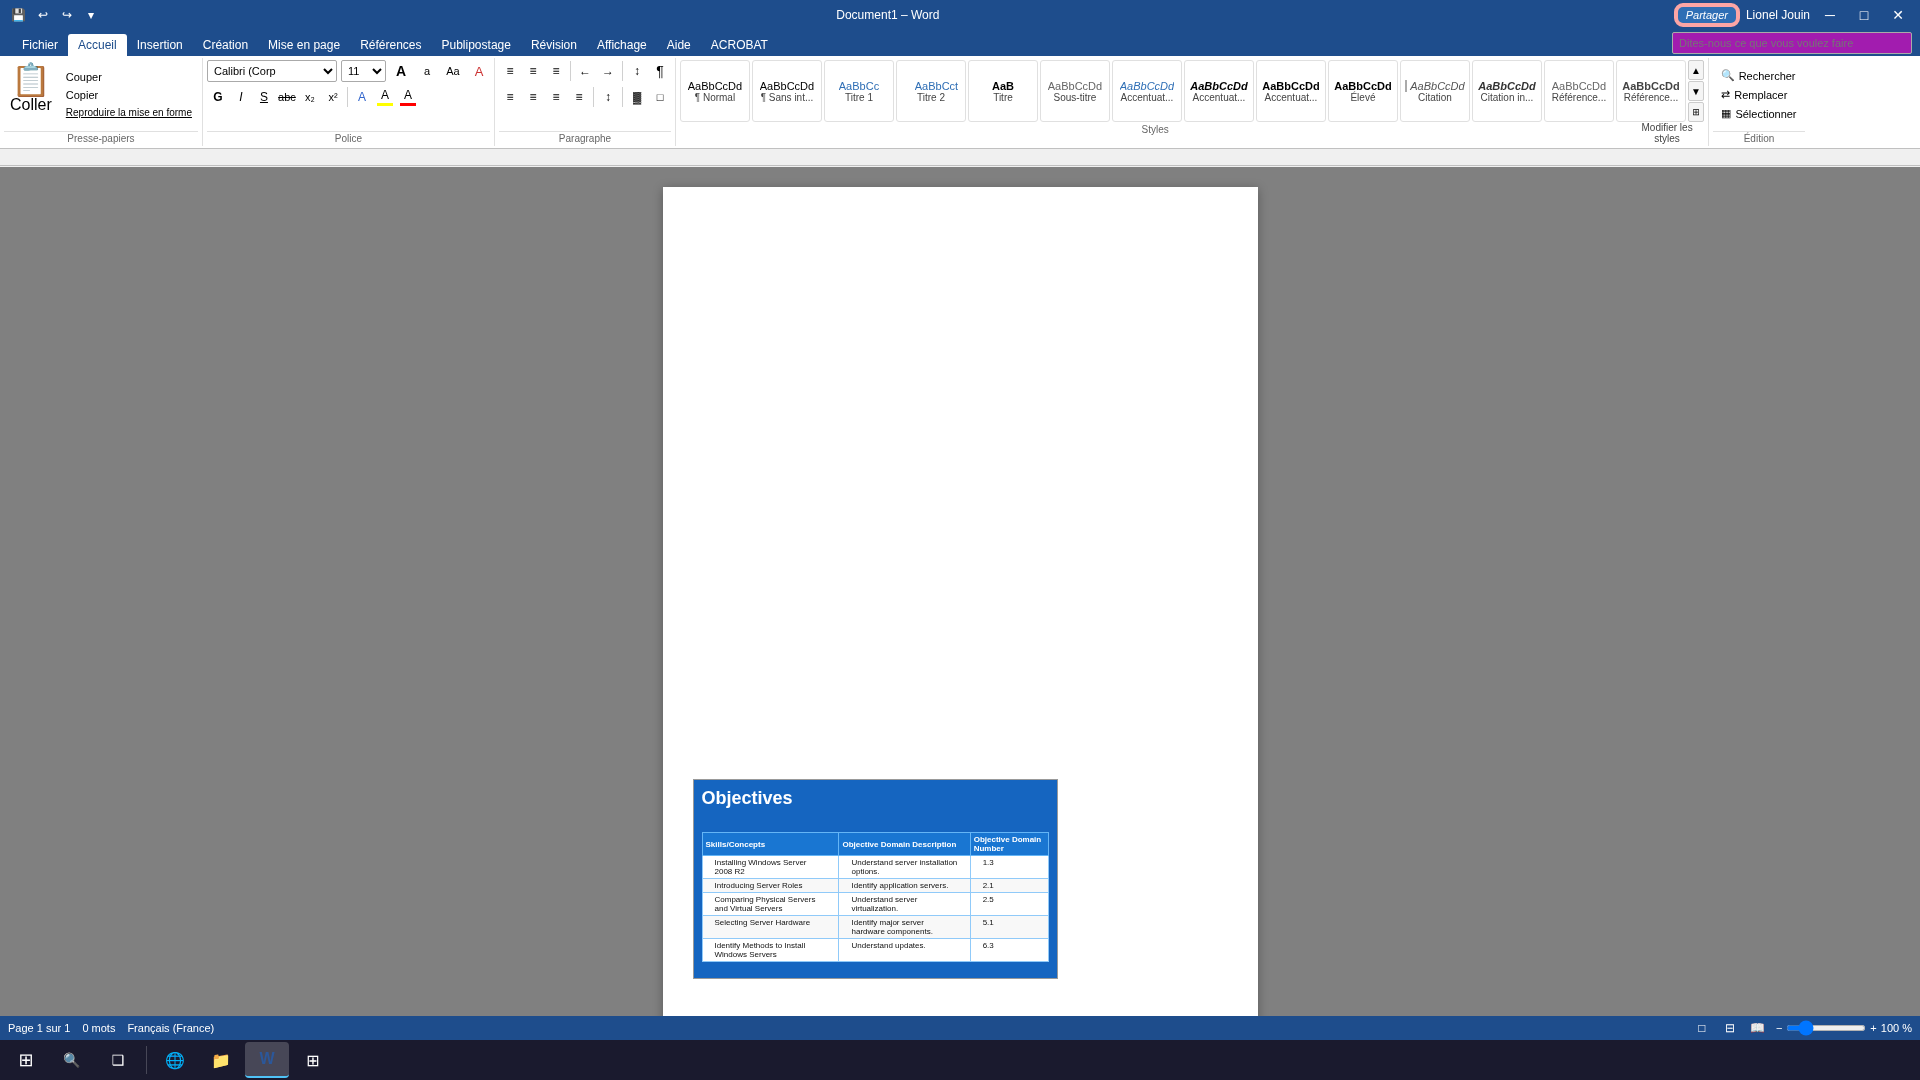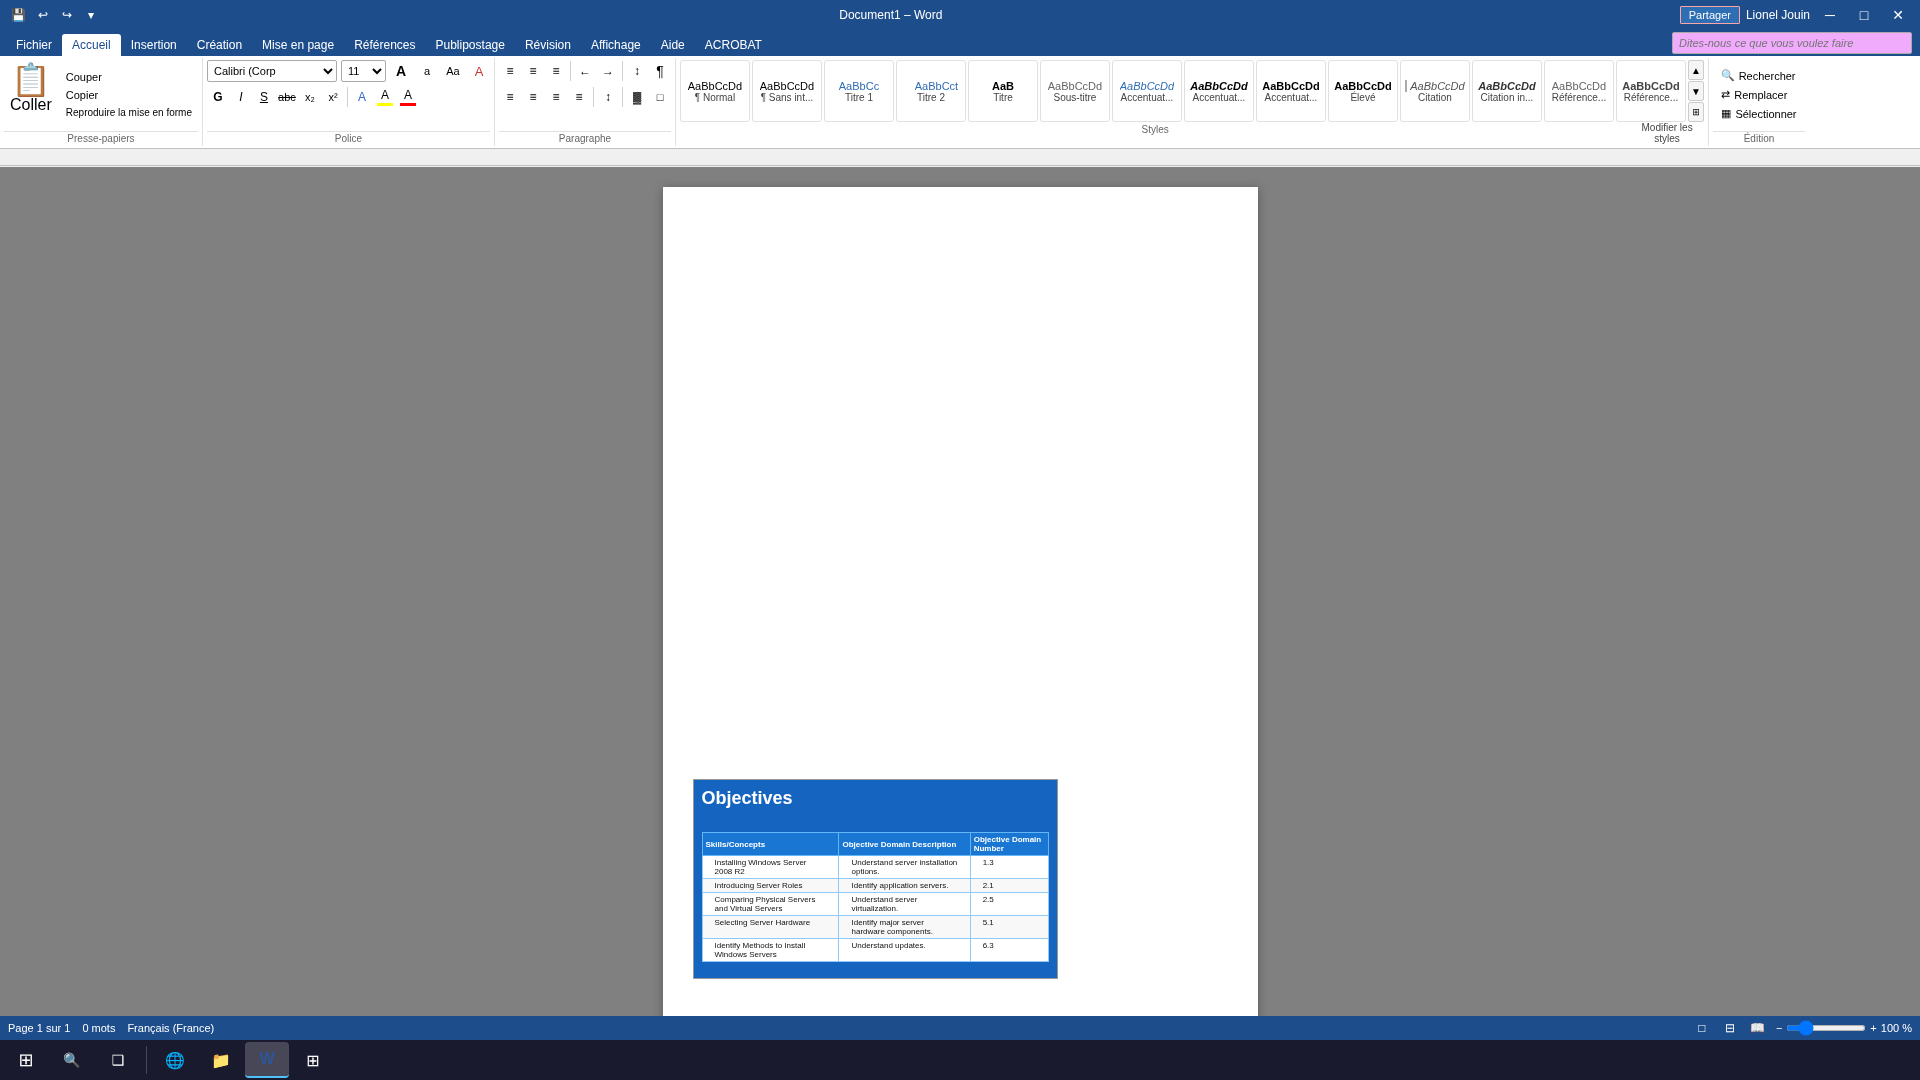--- a/index.html
+++ b/index.html
@@ -21,21 +21,21 @@
     .title-bar-btn { width: 28px; height: 22px; background: transparent; border: none; color: white; cursor: pointer; font-size: 14px; display: flex; align-items: center; justify-content: center; }
     .quick-access { display: flex; align-items: center; gap: 2px; }
     .qa-btn { width: 22px; height: 22px; background: transparent; border: none; color: white; cursor: pointer; font-size: 12px; display: flex; align-items: center; justify-content: center; border-radius: 2px; }
 
     
     .ribbon-tabs {
       height: 26px;
       background: #1e4d8c;
       display: flex;
       align-items: flex-end;
-      padding-left: 6px;
+      padding-left: 12px;
     }
     .ribbon-tab {
       height: 22px;
       padding: 0 10px;
       background: transparent;
       border: none;
       color: white;
       font-size: 12px;
       cursor: pointer;
       display: flex;
@@ -212,22 +212,21 @@
     }
 
     
     .search-bar {
       height: 22px;
       border: 1px solid #aaa;
       border-radius: 2px;
       padding: 0 6px;
       font-size: 11px;
       width: 220px;
-      background: #f0abfc;
-      font-style: italic;
+      background: #a21caf;
     }
 
     
     .ruler-area {
       height: 18px;
       background: #f0f0f0;
       border-bottom: 1px solid #c0c0c0;
     }
     .doc-page {
       background: white;
@@ -338,26 +337,27 @@
     .color-indicator {
       width: 16px;
       height: 3px;
       margin-top: 1px;
     }
 
     
     .user-section { display: flex; align-items: center; gap: 6px; color: white; font-size: 12px; }
     .share-btn {
       background: #2e6eb5;
-      border: 1px solid #fca5a5;
+      border: 4px solid #fca5a5;
       color: white;
       padding: 2px 8px;
-      border-radius: 1px;
+      border-radius: 9px;
       cursor: pointer;
       font-size: 11px;
+      font-style: italic;
     }
   </style>
 </head>
 <body>
 
 <div class="main-content">
 
   <div class="title-bar">
     <div class="title-bar-left">
       <div class="quick-access">
@@ -397,21 +397,21 @@
 
     <div class="ribbon-group" style="flex-direction:column; min-width:90px;">
       <div style="display:flex; align-items:stretch; flex:1;">
         <button class="paste-btn" style="flex-direction:column; align-items:center;">
           <div style="font-size:32px; line-height:1;">📋</div>
           <span style="font-size:16px;">Coller</span>
         </button>
         <div class="clipboard-small-btns" style="display:flex;flex-direction:column;justify-content:center;gap:2px;margin-left:2px;">
           <button class="small-btn" style="font-size:11px;">Couper</button>
           <button class="small-btn" style="font-size:11px;">Copier</button>
-          <button class="small-btn" style="font-size:10px;">Reproduire la mise en forme</button>
+          <button class="small-btn" style="font-size:10px;text-decoration:underline;">Reproduire la mise en forme</button>
         </div>
       </div>
       <div class="ribbon-group-label">Presse-papiers</div>
     </div>
 
     <div class="ribbon-group" style="min-width:200px;">
       <div style="flex:1; display:flex; flex-direction:column; gap:2px;">
         <div class="font-controls-row">
           <select class="font-select">
             <option>Calibri (Corp</option>

